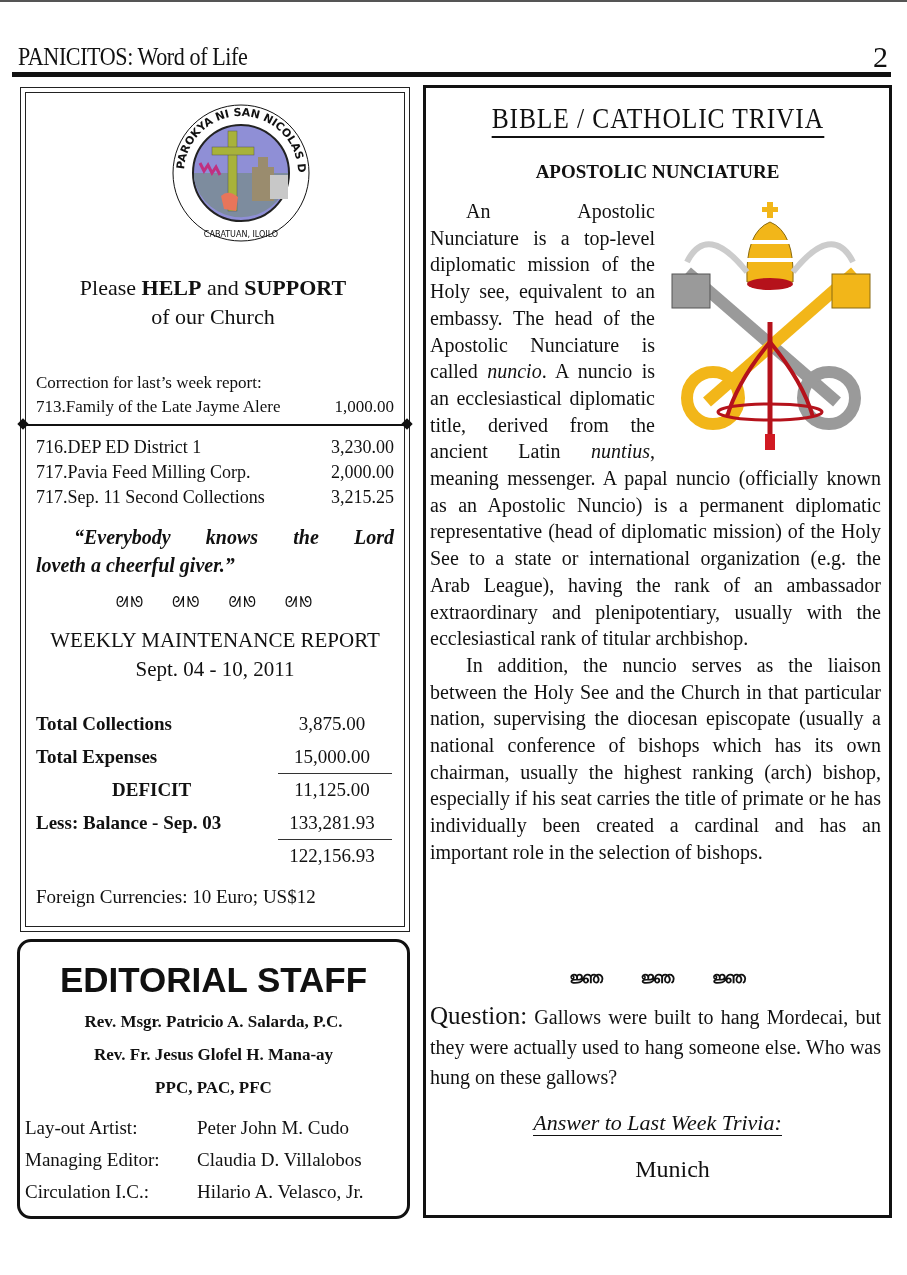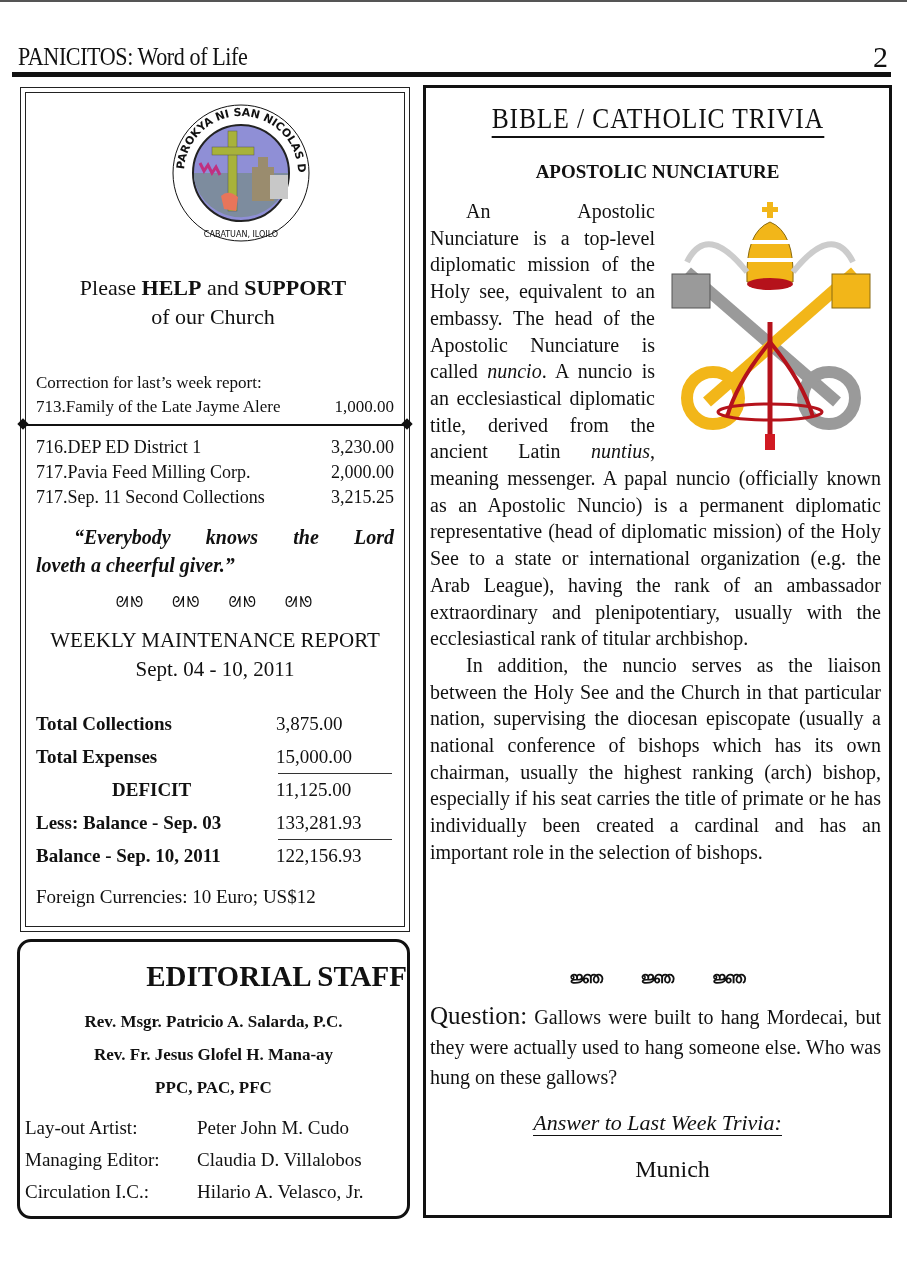--- a/index.html
+++ b/index.html
@@ -33,29 +33,29 @@
   .quote .first { display: flex; justify-content: space-between; padding-left: 38px; }
 
   .ornaments { position: absolute; left: 0; right: 0; top: 500px; text-align: center; font-size: 15px; letter-spacing: 2px; }
   .ornaments span { margin: 0 10px; }
 
   .report-head { position: absolute; left: 0; right: 0; top: 533px; text-align: center; font-family: "Liberation Serif", serif; font-size: 21px; line-height: 29px; }
 
   .report { position: absolute; left: 10px; top: 614px; width: 352px; font-family: "Liberation Serif", serif; font-size: 19px; }
   .report .r { position: relative; height: 33px; line-height: 33px; }
   .report .lbl { position: absolute; left: 0; font-weight: bold; }
-  .report .val { position: absolute; right: 0; width: 112px; text-align: left; }
+  .report .val { position: absolute; right: 0; width: 112px; text-align: center; }
   .report .center { left: 76px; }
   .report .underline { position: absolute; right: -4px; width: 114px; height: 1.5px; background: #333; }
 
   .foreign { position: absolute; left: 10px; top: 793px; font-family: "Liberation Serif", serif; font-size: 19px; }
 
   
   .staff-box { position: absolute; left: 17px; top: 939px; width: 393px; height: 280px; border: 3px solid #111; border-radius: 14px; }
-  .staff-box .staff-title { position: absolute; left: 0; right: 0; top: 18px; text-align: right; font-family: Liberation Serif, serif; font-weight: bold; font-size: 29px; }
+  .staff-box .staff-title { position: absolute; left: 0; right: 0; top: 18px; text-align: center; font-family: Liberation Sans, sans-serif; font-weight: bold; font-size: 35px; }
   .staff-box .staff-name { position: absolute; left: 0; right: 0; text-align: center; font-family: "Liberation Serif", serif; font-weight: bold; font-size: 17px; }
   .staff-box .role { position: absolute; left: 5px; right: 8px; font-family: "Liberation Serif", serif; font-size: 19px; display: flex; }
   .staff-box .role .rl { width: 172px; }
   .staff-box .role .rn { flex: 1; }
 
   
   .trivia-box { position: absolute; left: 423px; top: 85px; width: 469px; height: 1133px; border: 3px solid #111; }
   .trivia-title { position: absolute; left: 0; right: 0; top: 14px; text-align: center; font-family: "Liberation Serif", serif; font-size: 29px; letter-spacing: 1px; }
   .trivia-title span { border-bottom: 2px solid #111; padding-bottom: 1px; transform: scaleX(0.88); display: inline-block; }
   .subhead { position: absolute; left: 0; right: 0; top: 73px; text-align: center; font-family: "Liberation Serif", serif; font-weight: bold; font-size: 19px; }
@@ -171,21 +171,20 @@
       <div class="r">
         <span class="lbl center">DEFICIT</span>
         <span class="val">11,125.00</span>
       </div>
       <div class="r">
         <span class="lbl">Less: Balance - Sep. 03</span>
         <span class="val">133,281.93</span>
         <div class="underline" style="bottom:-1px;"></div>
       </div>
       <div class="r">
-        <span class="lbl">Balance - Sep. 10, 2011</span>
         <span class="val">122,156.93</span>
       </div>
     </div>
 
     <div class="foreign">Foreign Currencies: 10 Euro; US$12</div>
   </div>
 </section>
 
 <section class="staff-box">
   <div class="staff-title">EDITORIAL STAFF</div>

